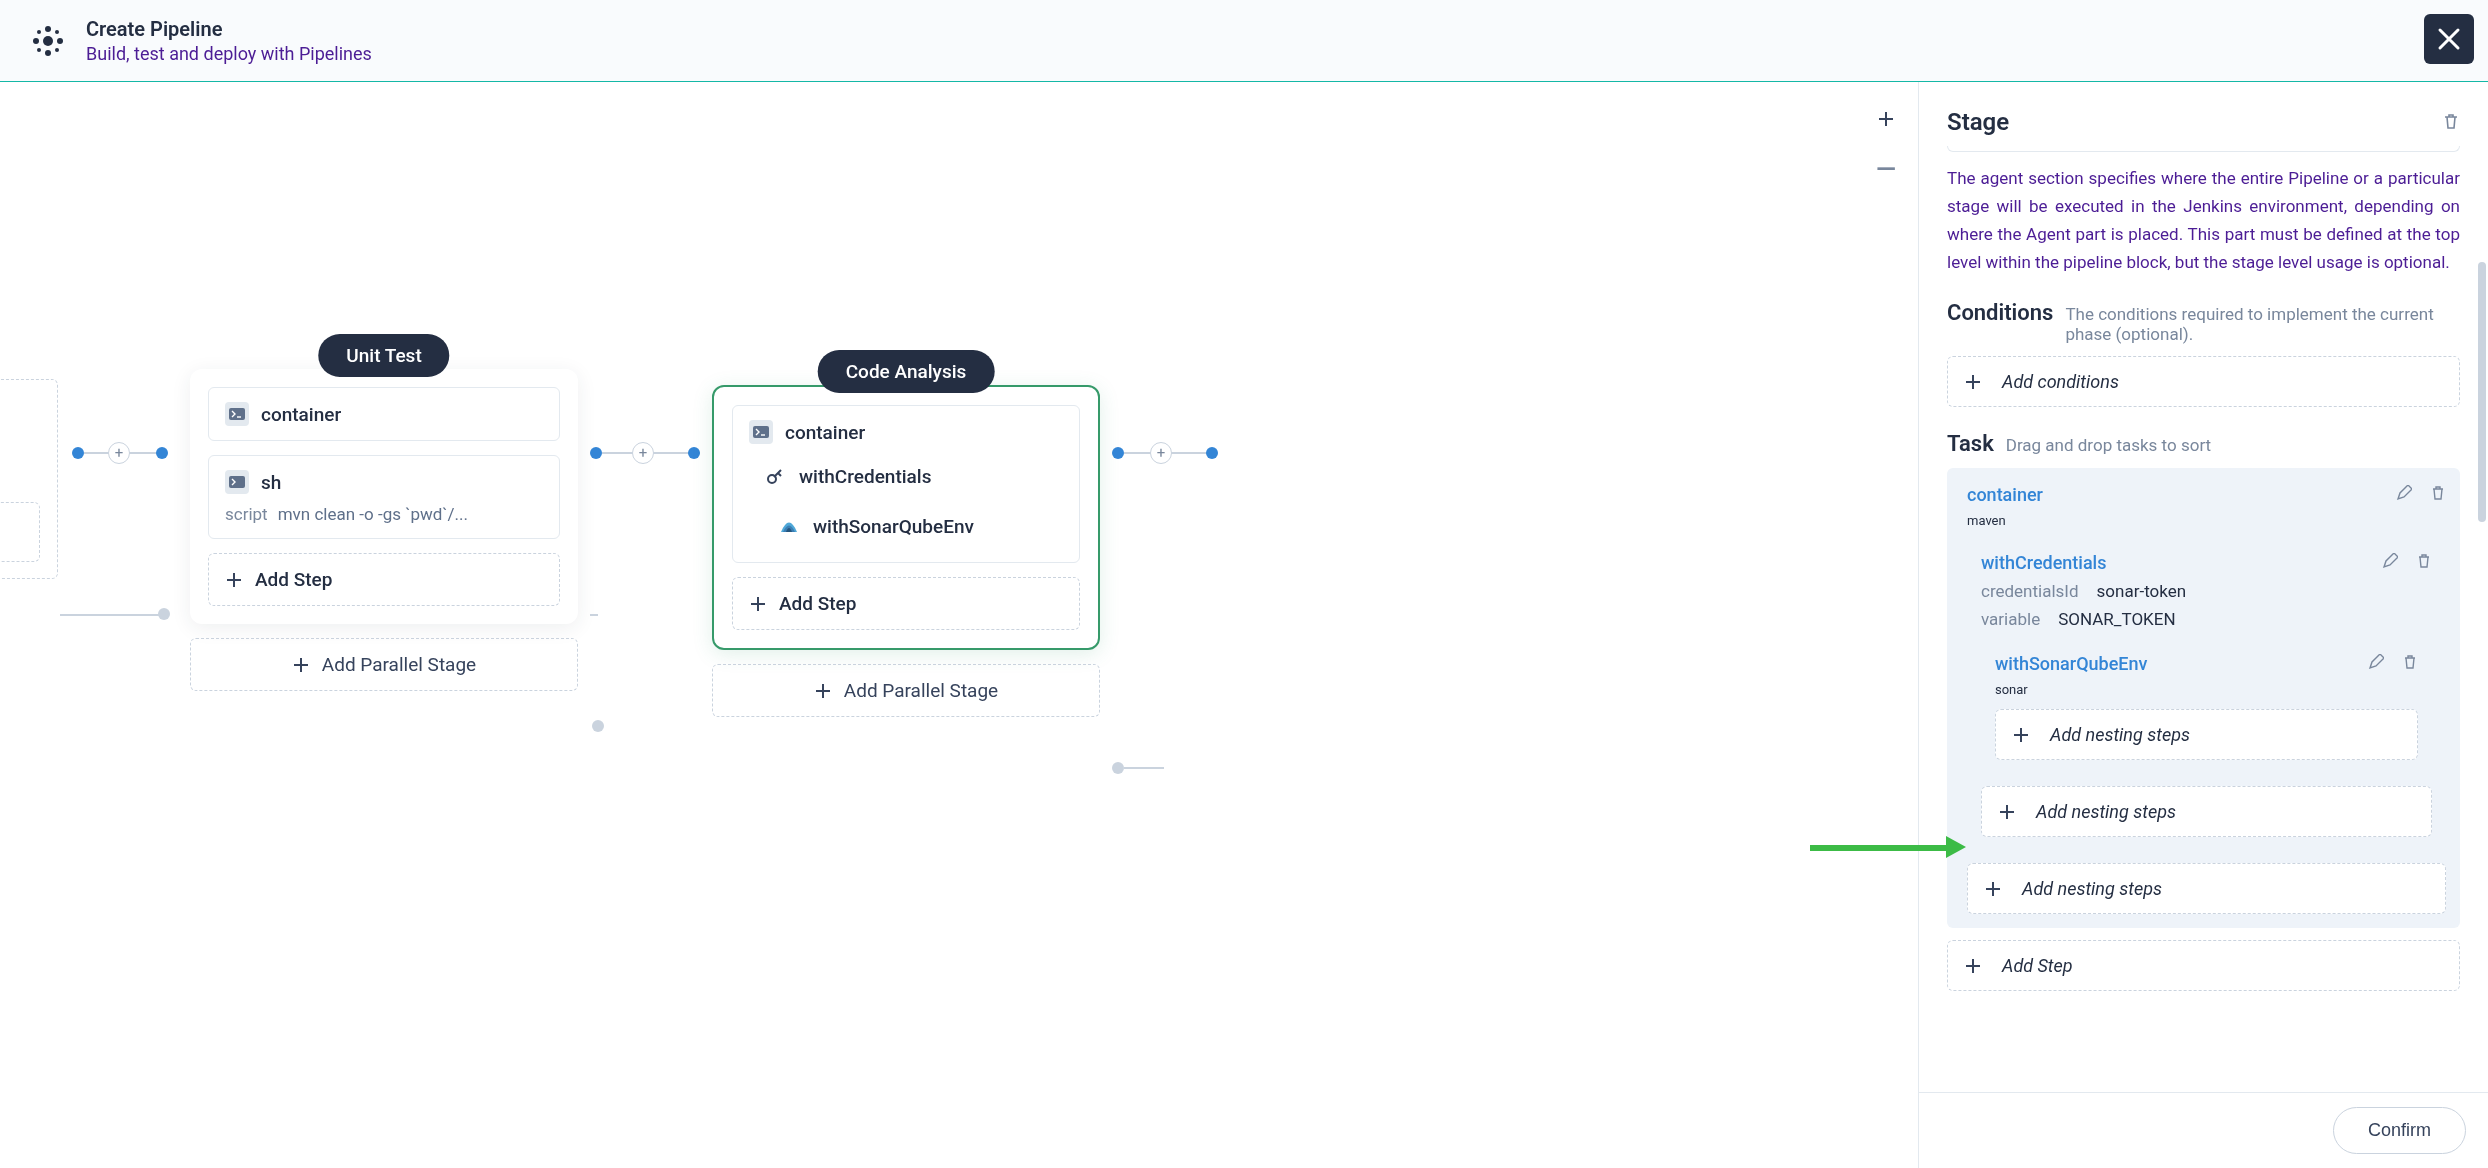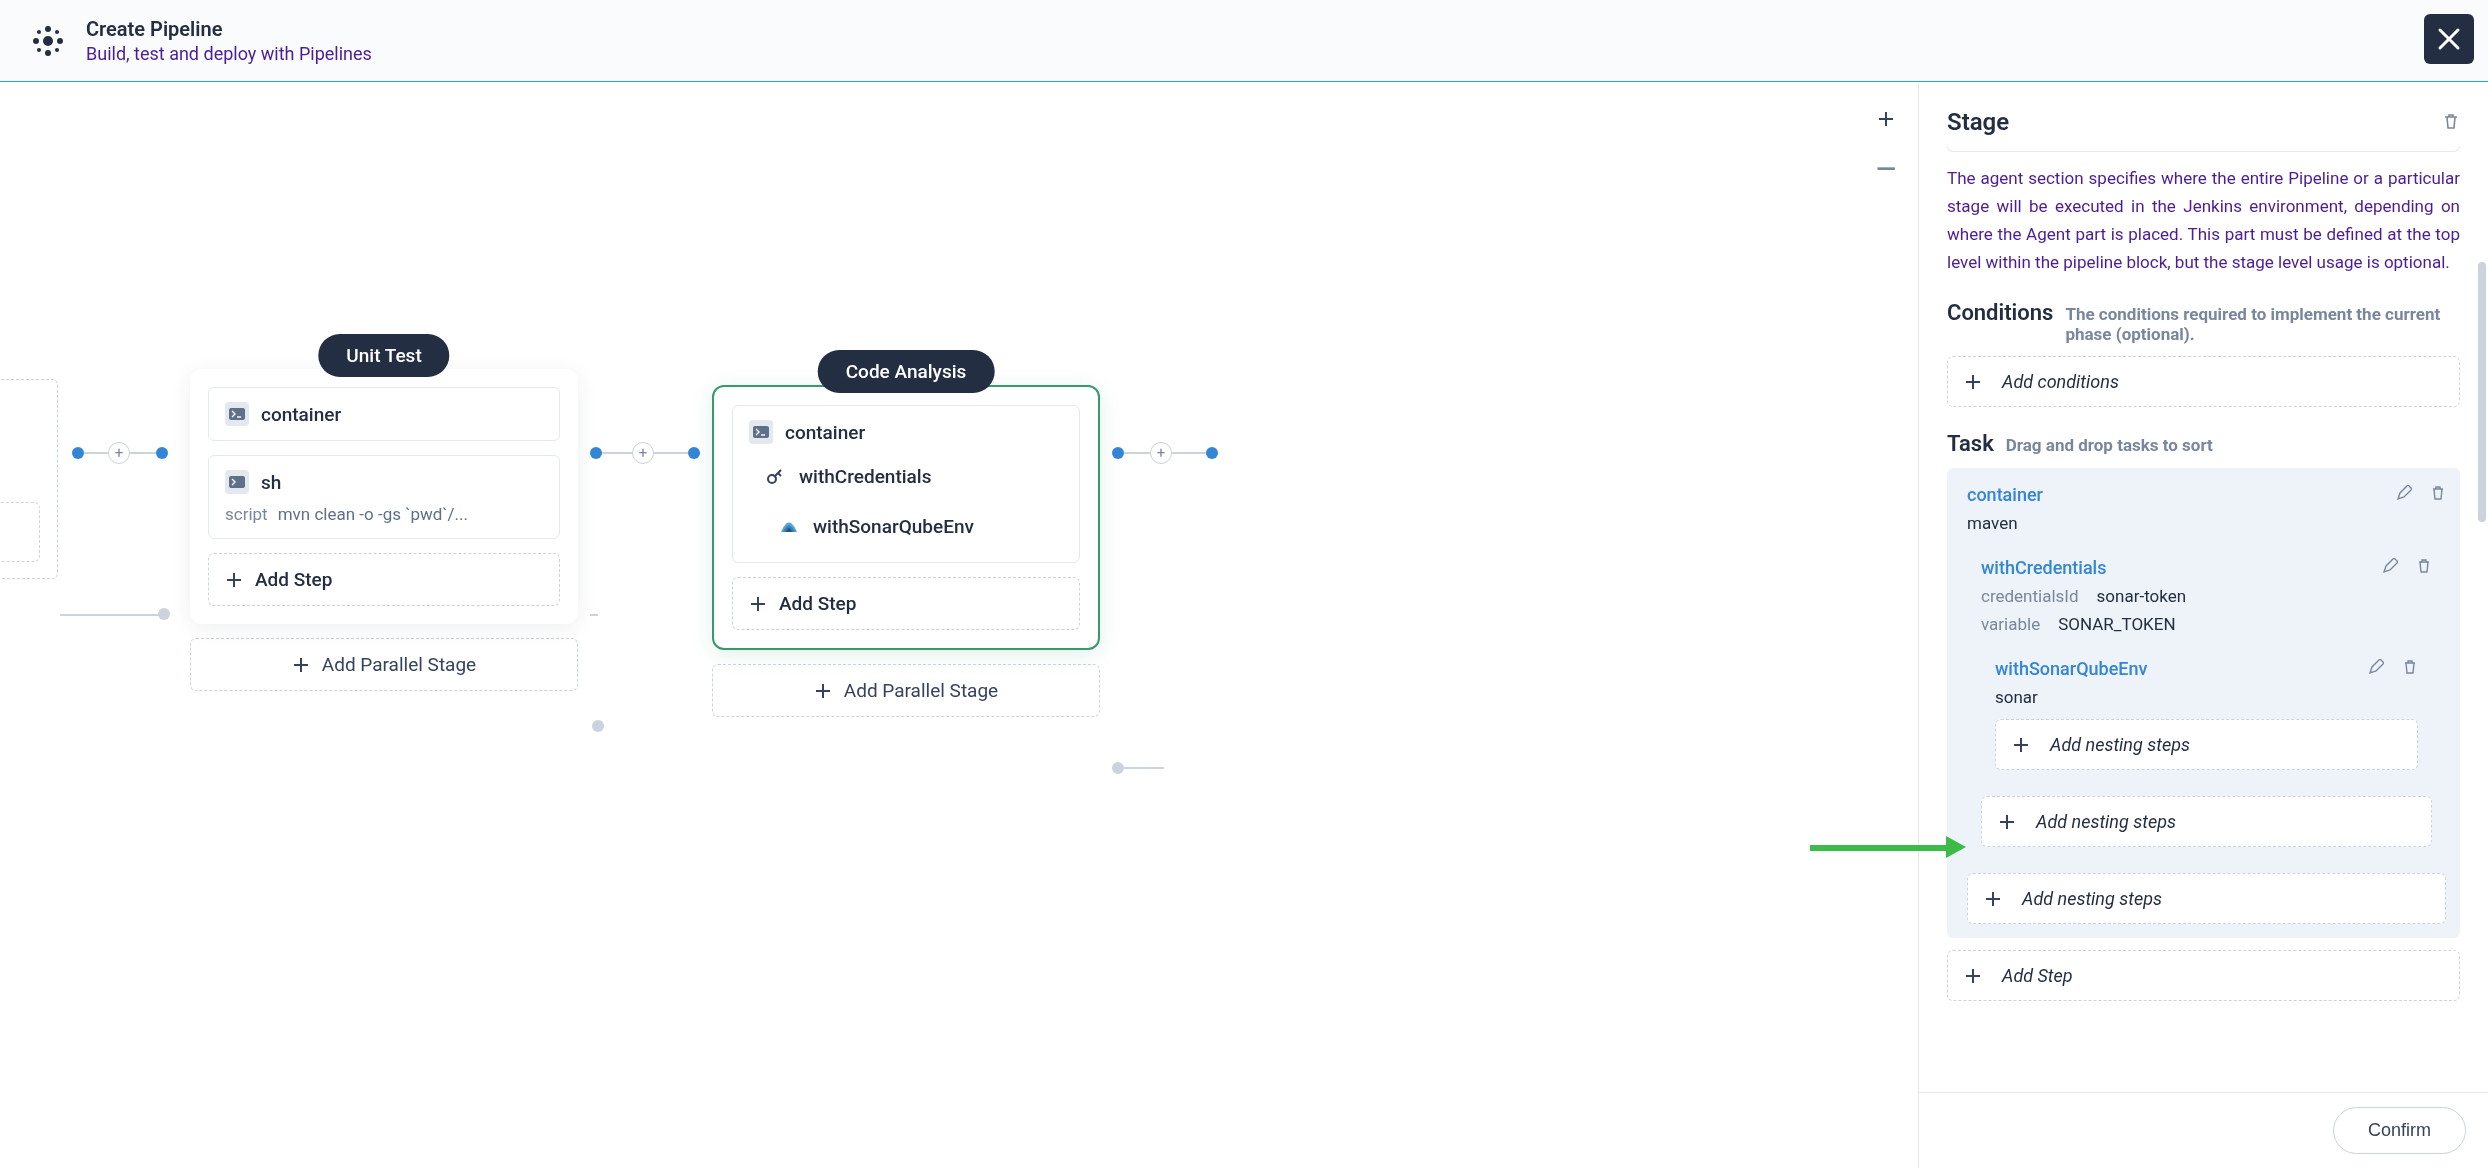--- a/index.html
+++ b/index.html
@@ -175,21 +175,21 @@
     font-size:15px; color:#79879c;
     cursor:pointer;
   }
   .dot.grey { background:#cad3de; }
 
   
   .section-heading { font-size:24px; font-weight:600; margin-bottom:10px; display:flex; align-items:center; justify-content:space-between; }
   .desc-text { color:#4c1d95; font-size:17px; line-height:1.65; text-align:justify; }
   .cond-row { display:flex; align-items:baseline; gap:12px; margin-top:24px; }
   .cond-row .h { font-size:22px; font-weight:600; }
-  .cond-row .s { color:#79879c; font-size:17px;font-weight:bold; }
+  .cond-row .s { color:#79879c; font-size:17px; }
   .panel-btn {
     border:1px dashed #cad3de;
     border-radius:6px;
     padding:14px 16px;
     display:flex; align-items:center; gap:20px;
     font-size:18px;
     color:#242e42;
     cursor:pointer;
     margin-top:12px;
     font-style:italic;
@@ -199,21 +199,21 @@
     border-radius:6px;
     padding:16px 14px 14px 20px;
     margin-top:12px;
   }
   .task-name {
     color:#3385d6; font-size:18px; font-weight:500;
     display:flex; align-items:center; justify-content:space-between;
   }
   .task-name .actions { display:flex; gap:18px; color:#79879c; }
   .task-name .actions span { cursor:pointer; }
-  .task-val { color:#242e42; font-size:17px; margin-top:8px; }
+  .task-val { color:#242e42; font-size:13px; margin-top:8px; }
   .task-kv { font-size:17px; margin-top:8px; color:#242e42; }
   .task-kv .k { color:#79879c; margin-right:18px; }
   .nested-card { background:#eef3f9; border-radius:6px; padding:12px 14px 14px 14px; margin-top:12px; }
   .nested-card.inner { padding-left:14px; }
 
   
   .ic-plus { width:18px; height:18px; display:inline-flex; align-items:center; justify-content:center; }
   .ic-plus::before, .ic-plus::after { content:""; position:absolute; background:currentColor; }
   .ic-plus { position:relative; color:#36435c; }
   .ic-plus::before { width:14px; height:2px; }

